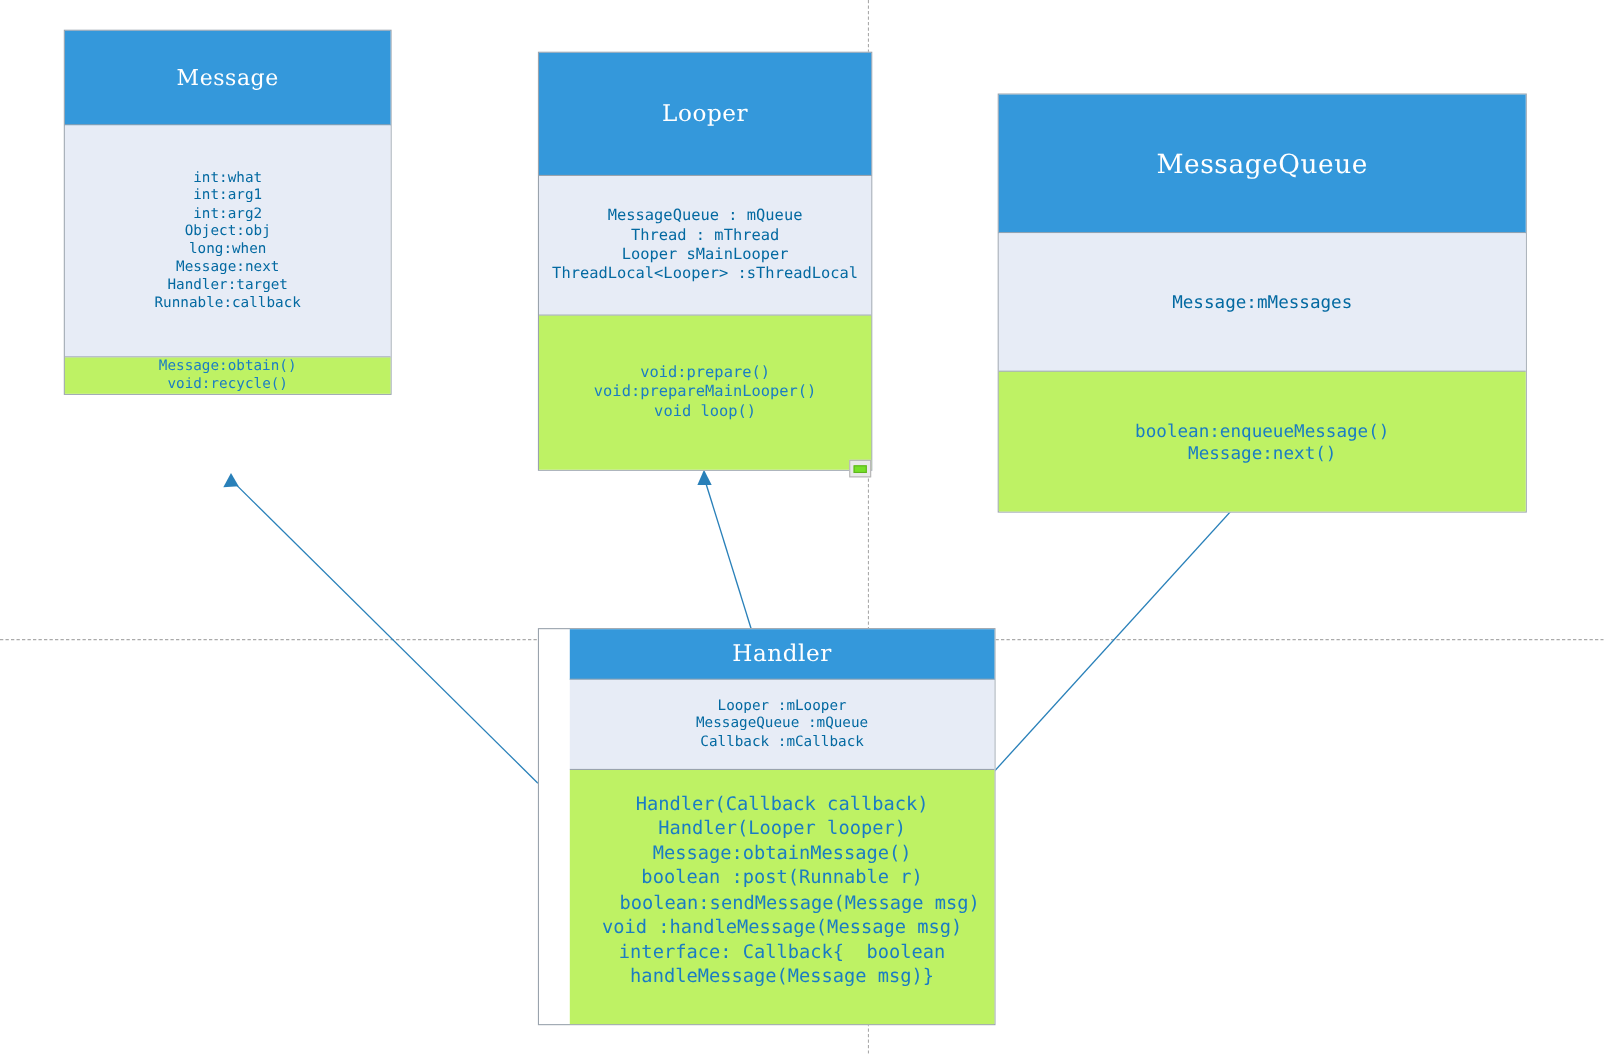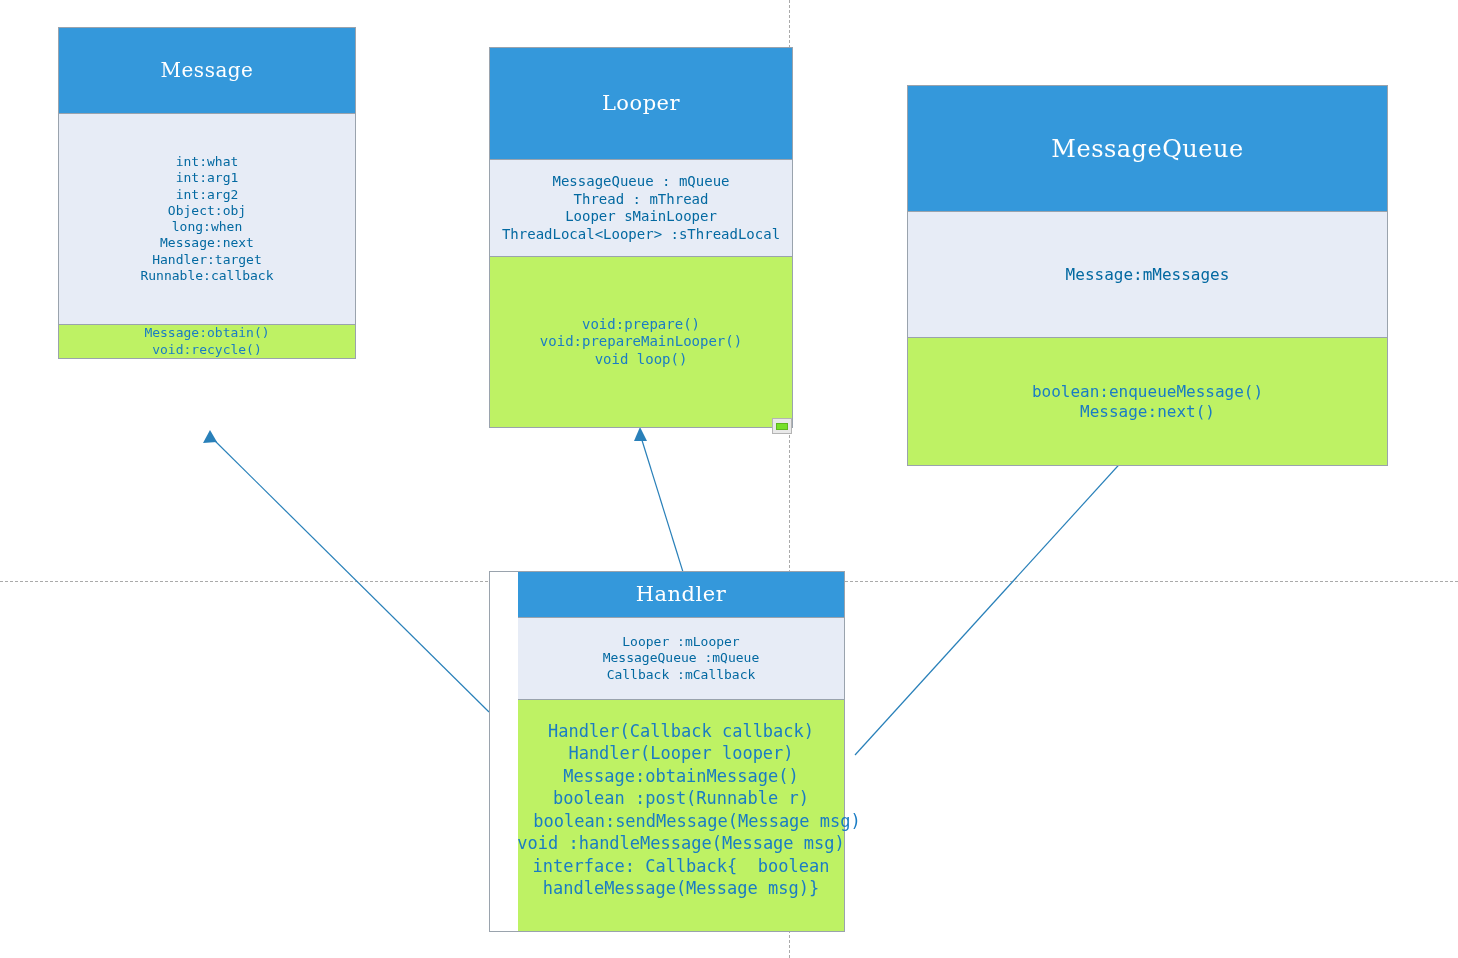--- a/index.html
+++ b/index.html
@@ -151,21 +151,21 @@
     <div class="uml-ops">
       <span class="uml-line">Message:obtain()</span>
       <span class="uml-line">void:recycle()</span>
     </div>
   </div>
 
   <div class="uml-class sz-md" style="left:489px; top:47px; width:304px; height:381px;">
     <div class="uml-header" style="height:112px;">
       <span class="uml-line" style="font-size:21px;">Looper</span>
     </div>
-    <div class="uml-attrs" style="height:97px;">
+    <div class="uml-attrs" style="height:127px;">
       <span class="uml-line">MessageQueue : mQueue</span>
       <span class="uml-line">Thread : mThread</span>
       <span class="uml-line">Looper sMainLooper</span>
       <span class="uml-line">ThreadLocal&lt;Looper&gt; :sThreadLocal</span>
     </div>
     <div class="uml-ops">
       <span class="uml-line">void:prepare()</span>
       <span class="uml-line">void:prepareMainLooper()</span>
       <span class="uml-line">void loop()</span>
     </div>
@@ -181,21 +181,21 @@
     </div>
     <div class="uml-attrs" style="height:126px;">
       <span class="uml-line">Message:mMessages</span>
     </div>
     <div class="uml-ops">
       <span class="uml-line">boolean:enqueueMessage()</span>
       <span class="uml-line">Message:next()</span>
     </div>
   </div>
 
-  <div class="uml-class sz-xl" style="left:489px; top:571px; width:356px; height:361px;padding-left:28px;">
+  <div class="uml-class sz-xl" style="left:489px; top:571px; width:416px; height:361px;padding-left:28px;">
     <div class="uml-header" style="height:46px;">
       <span class="uml-line" style="font-size:21px;">Handler</span>
     </div>
     <div class="uml-attrs sz-sm" style="height:82px;">
       <span class="uml-line" style="font-size:13px;">Looper :mLooper</span>
       <span class="uml-line" style="font-size:13px;">MessageQueue :mQueue</span>
       <span class="uml-line" style="font-size:13px;">Callback :mCallback</span>
     </div>
     <div class="uml-ops" style="justify-content:flex-start; padding-top:20px;">
       <span class="uml-line" style="line-height:1.32;">Handler(Callback callback)</span>

